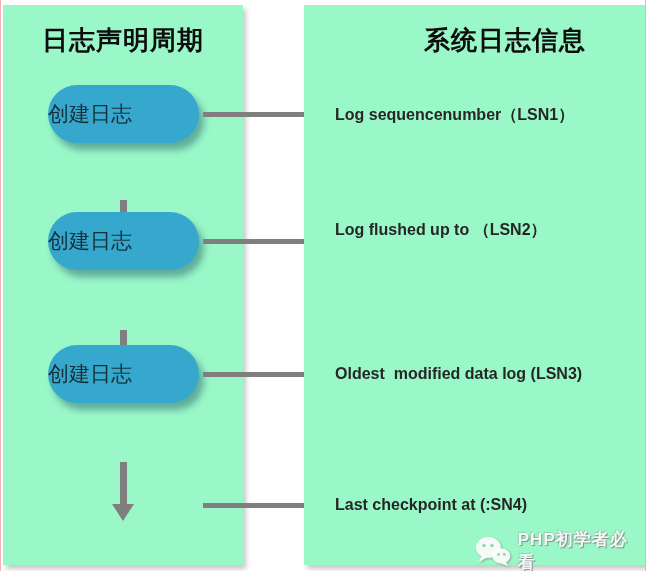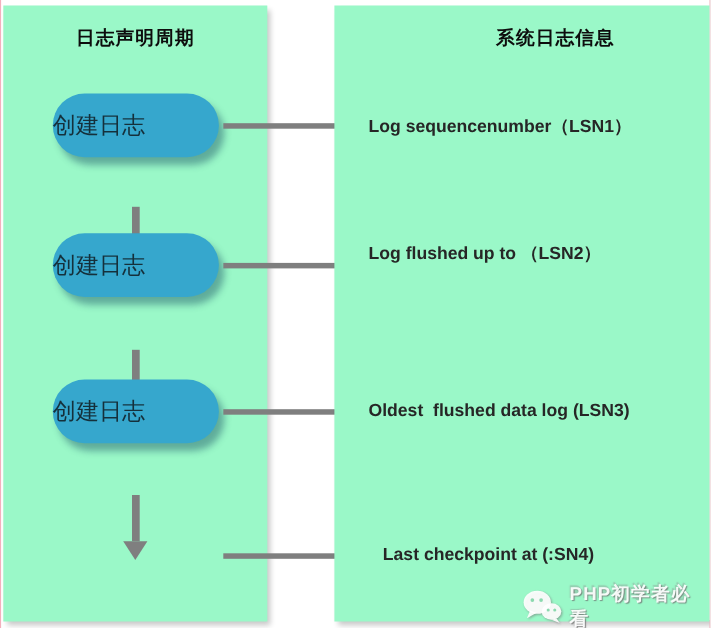--- a/index.html
+++ b/index.html
@@ -24,21 +24,21 @@
     height: 560px;
     background: #9af8c8;
     box-shadow: 3px 4px 5px rgba(0,0,0,0.22);
   }
   .panel.left  { left: 2px;   width: 240px; }
   .panel.right { left: 303px; width: 338px; padding-left: 32px; }
   .panel h2 {
     margin: 0;
     padding-top: 18px;
     text-align: center;
-    font-size: 17px;
+    font-size: 26px;
     font-weight: bold;
     color: #0d0d0d;
     letter-spacing: 1px;
   }
   
   .pill {
     position: absolute;
     left: 45px;
     width: 151px;
     height: 58px;
@@ -103,21 +103,21 @@
     position: absolute;
     left: 31px;
     font-size: 16px;
     font-weight: bold;
     color: #262626;
     white-space: pre;
   }
   .entry.e1 { top: 100px; }
   .entry.e2 { top: 215px; }
   .entry.e3 { top: 360px; }
-  .entry.e4 { top: 491px; margin-left: 13px; }
+  .entry.e4 { top: 491px; }
   
   .watermark {
     position: absolute;
     left: 474px;
     top: 528px;
     display: flex;
     align-items: center;
     gap: 7px;
   }
   .watermark .wm-text {
@@ -177,21 +177,21 @@
   </div>
   <div class="harrow h4">
     <i class="shaft"></i>
     <i class="head"></i>
   </div>
 
   <section class="panel right">
     <h2>系统日志信息</h2>
     <div class="entry e1">Log sequencenumber（LSN1）</div>
     <div class="entry e2">Log flushed up to （LSN2）</div>
-    <div class="entry e3">Oldest  flushed data log (LSN3)</div>
+    <div class="entry e3">Oldest  modified data log (LSN3)</div>
     <div class="entry e4">Last checkpoint at (:SN4)</div>
   </section>
 
   <div class="watermark">
     <svg class="wm-icon" width="36" height="31" viewBox="0 0 36 31" aria-hidden="true">
       <ellipse cx="13.5" cy="11.5" rx="12.5" ry="10.5" fill="rgba(255,255,255,0.92)"></ellipse>
       <polygon points="7,19 4,26 13,21" fill="rgba(255,255,255,0.92)"></polygon>
       <circle cx="9" cy="9.5" r="1.7" fill="#8bd9ae"></circle>
       <circle cx="17" cy="9.5" r="1.7" fill="#8bd9ae"></circle>
       <ellipse cx="26.5" cy="20" rx="9" ry="7.5" fill="rgba(255,255,255,0.92)"></ellipse>

